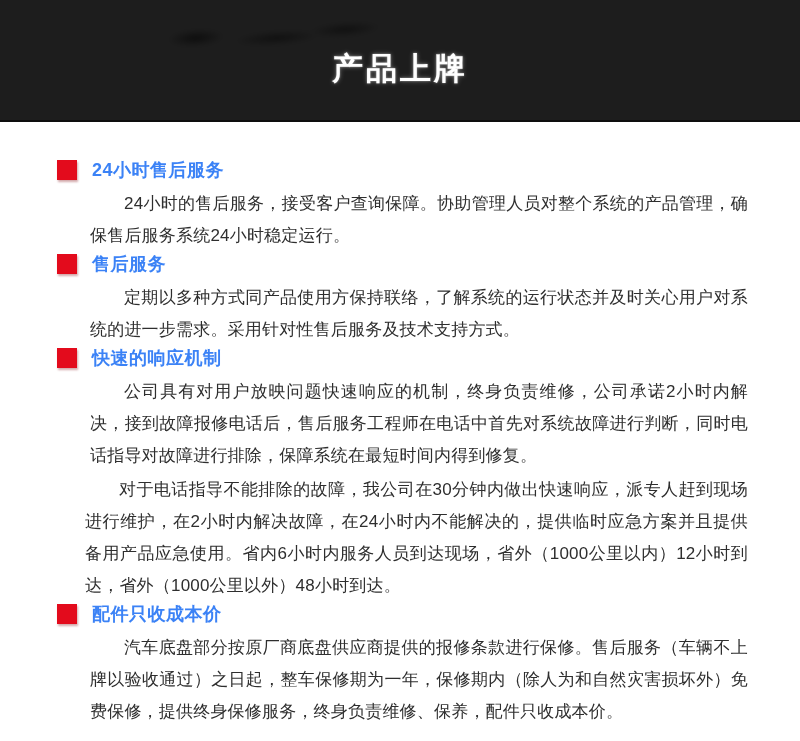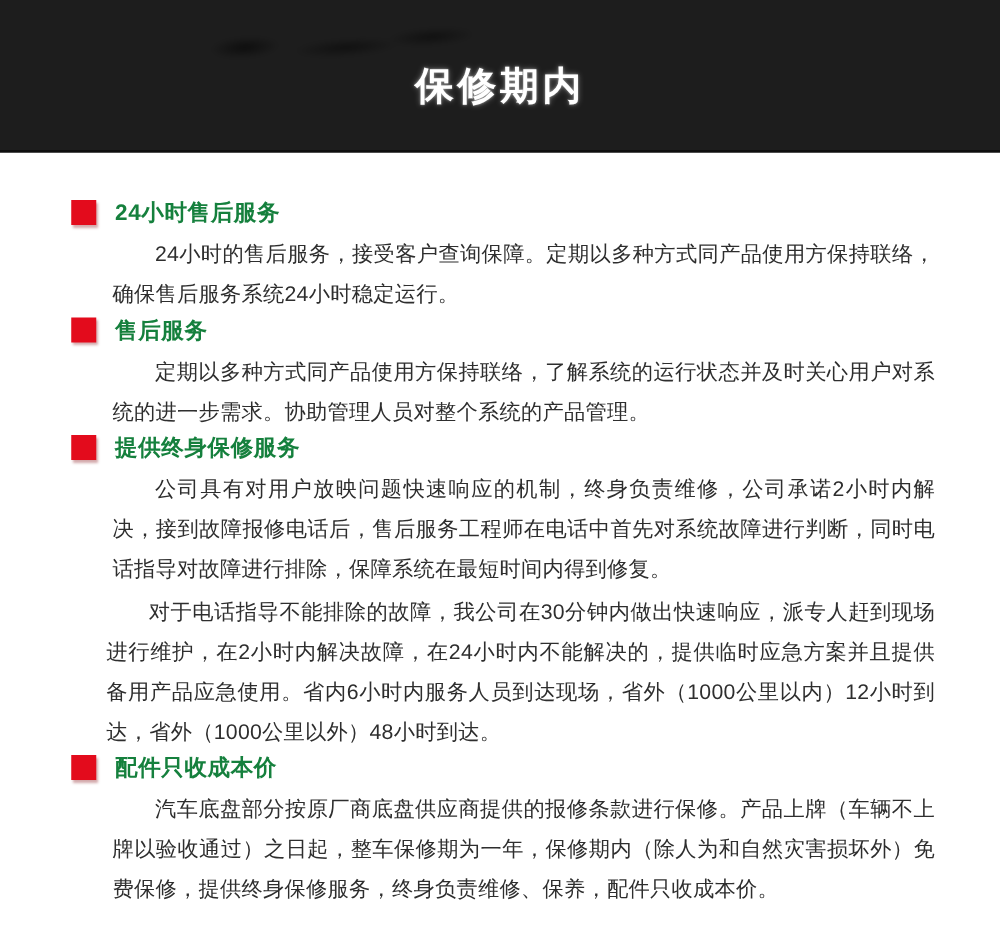--- a/index.html
+++ b/index.html
@@ -66,21 +66,21 @@
     width: 20px;
     height: 20px;
     background: #e30b1c;
     box-shadow: 1px 2px 2px rgba(130, 10, 15, 0.35);
     flex: 0 0 auto;
   }
   .section-title {
     margin-left: 15px;
     font-size: 18px;
     font-weight: bold;
-    color: #15803d;
+    color: #3b82f6;
     letter-spacing: 0.5px;
     white-space: nowrap;
   }
   .section p {
     margin: 6px 0 0 33px;
     text-indent: 2em;
     font-size: 17px;
     line-height: 32px;
     color: #2e2e2e;
     text-align: justify;
@@ -89,51 +89,51 @@
   .section p.follow {
     margin-top: 2px;
     margin-left: 28px;
   }
 </style>
 </head>
 <body>
 
 <div class="banner">
   <div class="banner-smear"></div>
-  <div class="banner-title">保修期内</div>
+  <div class="banner-title">产品上牌</div>
 </div>
 
 <div class="content">
 
   <div class="section">
     <div class="section-header">
       <span class="bullet"></span>
       <span class="section-title">24小时售后服务</span>
     </div>
-    <p>24小时的售后服务，接受客户查询保障。定期以多种方式同产品使用方保持联络，确保售后服务系统24小时稳定运行。</p>
+    <p>24小时的售后服务，接受客户查询保障。协助管理人员对整个系统的产品管理，确保售后服务系统24小时稳定运行。</p>
   </div>
 
   <div class="section">
     <div class="section-header">
       <span class="bullet"></span>
       <span class="section-title">售后服务</span>
     </div>
-    <p>定期以多种方式同产品使用方保持联络，了解系统的运行状态并及时关心用户对系统的进一步需求。协助管理人员对整个系统的产品管理。</p>
+    <p>定期以多种方式同产品使用方保持联络，了解系统的运行状态并及时关心用户对系统的进一步需求。采用针对性售后服务及技术支持方式。</p>
   </div>
 
   <div class="section">
     <div class="section-header">
       <span class="bullet"></span>
-      <span class="section-title">提供终身保修服务</span>
+      <span class="section-title">快速的响应机制</span>
     </div>
     <p>公司具有对用户放映问题快速响应的机制，终身负责维修，公司承诺2小时内解决，接到故障报修电话后，售后服务工程师在电话中首先对系统故障进行判断，同时电话指导对故障进行排除，保障系统在最短时间内得到修复。</p>
     <p class="follow">对于电话指导不能排除的故障，我公司在30分钟内做出快速响应，派专人赶到现场进行维护，在2小时内解决故障，在24小时内不能解决的，提供临时应急方案并且提供备用产品应急使用。省内6小时内服务人员到达现场，省外（1000公里以内）12小时到达，省外（1000公里以外）48小时到达。</p>
   </div>
 
   <div class="section">
     <div class="section-header">
       <span class="bullet"></span>
       <span class="section-title">配件只收成本价</span>
     </div>
-    <p>汽车底盘部分按原厂商底盘供应商提供的报修条款进行保修。产品上牌（车辆不上牌以验收通过）之日起，整车保修期为一年，保修期内（除人为和自然灾害损坏外）免费保修，提供终身保修服务，终身负责维修、保养，配件只收成本价。</p>
+    <p>汽车底盘部分按原厂商底盘供应商提供的报修条款进行保修。售后服务（车辆不上牌以验收通过）之日起，整车保修期为一年，保修期内（除人为和自然灾害损坏外）免费保修，提供终身保修服务，终身负责维修、保养，配件只收成本价。</p>
   </div>
 
 </div>
 
 </body></html>

